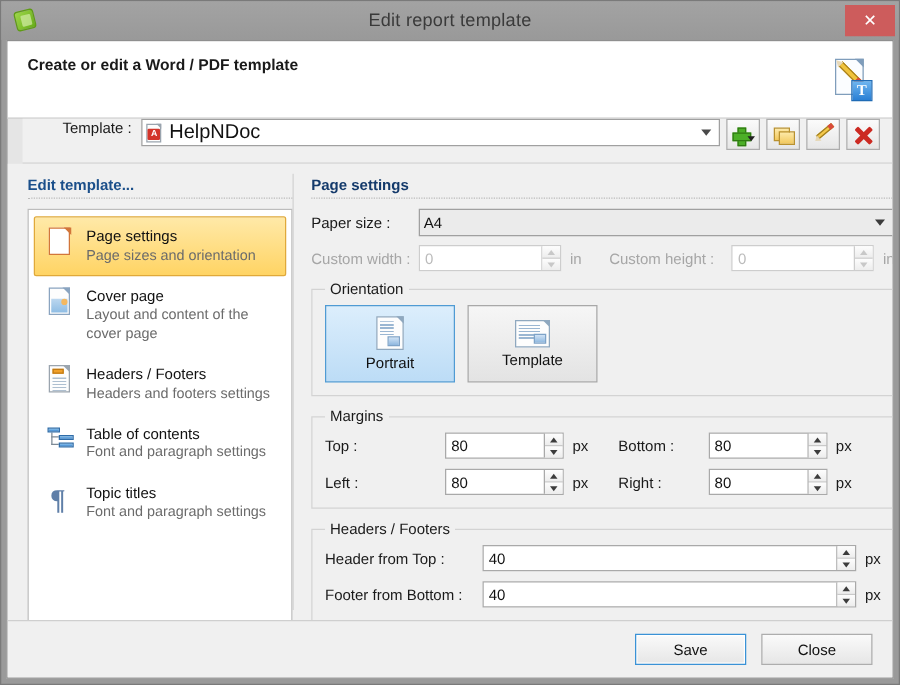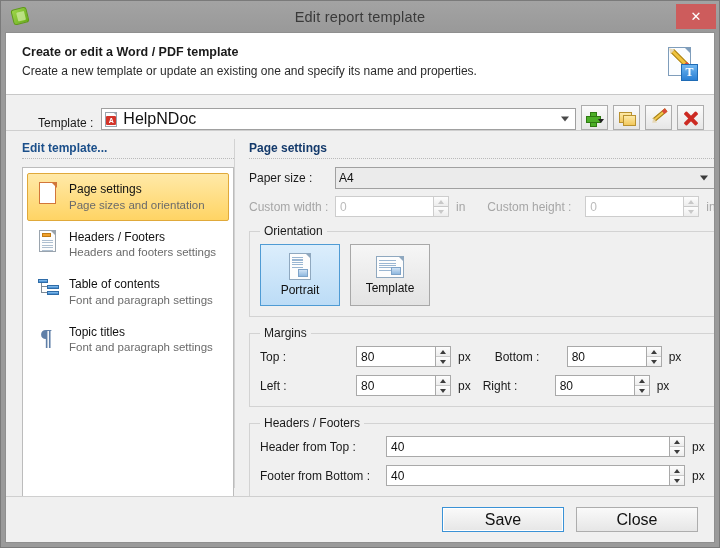--- a/index.html
+++ b/index.html
@@ -114,24 +114,25 @@
     background: linear-gradient(to bottom,#6fb6f0,#2a7fd4);
     border: 1px solid #1f6bb5;
     color: #fff; font-size: 12px; font-weight: bold;
     text-align: center; line-height: 15px;
     font-family: "Liberation Serif", serif;
   }
 
   
   .tpl-row {
     flex: 0 0 36px; height: 36px;
-    display: flex; align-items: flex-end;
+    display: flex; align-items: flex-start;
     padding: 0 10px 0 32px;
     background: #f0f0f0;
     border-bottom: 1px solid #cfcfcf;
+    margin-left: 12px;
   }
   .tpl-label { font-size: 12px; color: #1a1a1a; margin-right: 8px; }
   .combo {
     flex: 1 1 auto; height: 22px;
     background: #fff; border: 1px solid #a0a0a0;
     display: flex; align-items: center;
     padding-left: 3px; position: relative;
   }
   .pdf-icon {
     width: 13px; height: 15px; position: relative; flex: 0 0 13px;
@@ -357,21 +358,21 @@
 
   fieldset.grp {
     border: 1px solid #d3d3d3; margin: 0 0 9px 0;
     padding: 6px 10px 10px 10px;
   }
   fieldset.grp > legend {
     font-size: 12px; color: #1a1a1a; padding: 0 4px;
   }
 
   .orient-btn {
-    width: 80px; height: 62px;
+    width: 104px; height: 62px;
     background: linear-gradient(to bottom,#f6f6f6,#e3e3e3);
     border: 1px solid #a8a8a8;
     display: flex; flex-direction: column; align-items: center;
     justify-content: center; gap: 3px; cursor: pointer;
   }
   .orient-btn.active {
     background: linear-gradient(to bottom,#dceefc,#bcdcf6);
     border: 1px solid #4f9bd4;
   }
   .orient-btn .cap { font-size: 12px; color: #111; }
@@ -403,24 +404,24 @@
   .mrow .mlbl.r { width: 72px; text-align: left; }
 
   
   .footer {
     flex: 0 0 46px; height: 46px;
     background: #f0f0f0; border-top: 1px solid #cfcfcf;
     display: flex; align-items: center; justify-content: flex-end;
     padding-right: 16px; gap: 12px;
   }
   .btn {
-    width: 122px; height: 25px;
+    width: 89px; height: 25px;
     background: linear-gradient(to bottom,#fafafa,#e6e6e6);
     border: 1px solid #adadad;
-    font-size: 16px; color: #111; cursor: pointer;
+    font-size: 12px; color: #111; cursor: pointer;
     font-family: "Liberation Sans", sans-serif;
   }
   .btn.focus { border: 1px solid #3a92d6; box-shadow: inset 0 0 0 1px #fff; }
 </style>
 </head>
 <body>
 
 <div class="window">
 
   <div class="titlebar">
@@ -429,21 +430,20 @@
       </div>
     <div class="title-text">Edit report template</div>
     <div class="close-btn">✕</div>
   </div>
 
   <div class="client">
 
     <div class="banner">
       <div class="banner-texts">
         <div class="banner-title">Create or edit a Word / PDF template</div>
-        <div class="banner-sub">Create a new template or update an existing one and specify its name and properties.</div>
       </div>
       <div class="banner-icon">
         <div class="bi-doc"></div>
         <div class="bi-pencil"></div>
         <div class="bi-t">T</div>
       </div>
     </div>
 
     <div class="tpl-row">
       <div class="tpl-label">Template :</div>
@@ -482,20 +482,32 @@
           <div class="list-item selected">
             <div class="li-icon">
                 <div class="icn-page"></div>
               </div>
             <div class="li-text">
               <div class="li-title">Page settings</div>
               <div class="li-desc">Page sizes and orientation</div>
             </div>
           </div>
 
+          <div class="list-item">
+            <div class="li-icon">
+              <div class="icn-cover">
+                  <div class="img"></div>
+                  <div class="dot"></div>
+                </div>
+            </div>
+            <div class="li-text">
+              <div class="li-title">Cover page</div>
+              <div class="li-desc">Layout and content of the cover page</div>
+            </div>
+          </div>
 
           <div class="list-item">
             <div class="li-icon">
               <div class="icn-hdr">
                   <div class="bar"></div>
                   <div class="lines"></div>
                 </div>
             </div>
             <div class="li-text">
               <div class="li-title">Headers / Footers</div>
@@ -618,21 +630,21 @@
           <div class="mrow" style="margin-bottom:0">
             <div class="mlbl">Left :</div>
             <div class="spin" style="width:95px">
               <span>80</span>
               <div class="btns">
                   <div class="up"></div>
                   <div class="dn"></div>
                 </div>
             </div>
             <span class="unit">px</span>
-            <div class="mlbl r" style="margin-left:12px">Right :</div>
+            <div class="mlbl r" style="margin-left:24px">Right :</div>
             <div class="spin" style="width:95px">
               <span>80</span>
               <div class="btns">
                   <div class="up"></div>
                   <div class="dn"></div>
                 </div>
             </div>
             <span class="unit">px</span>
           </div>
         </fieldset>

